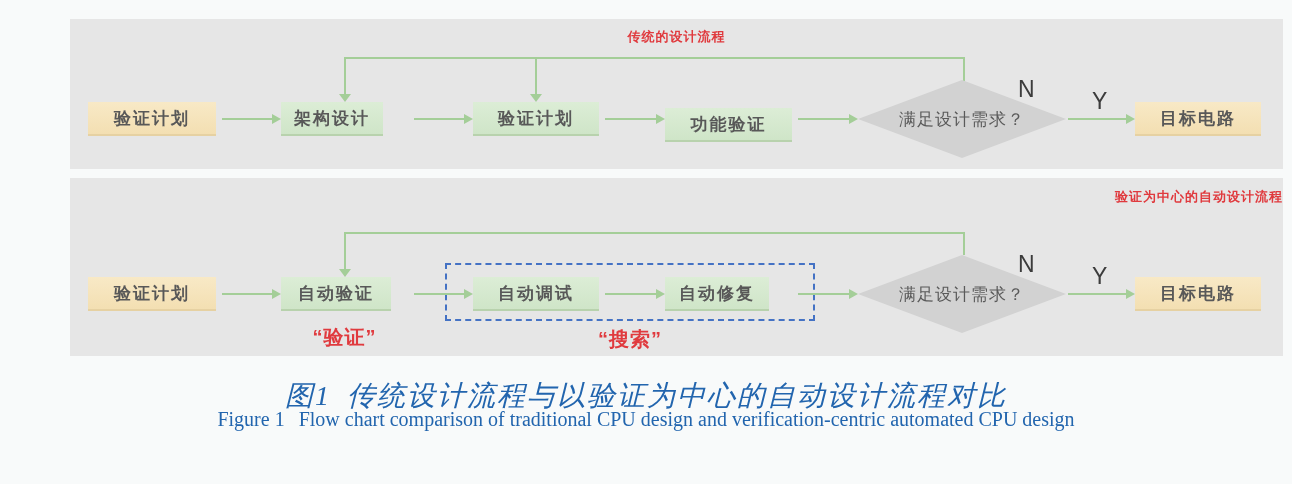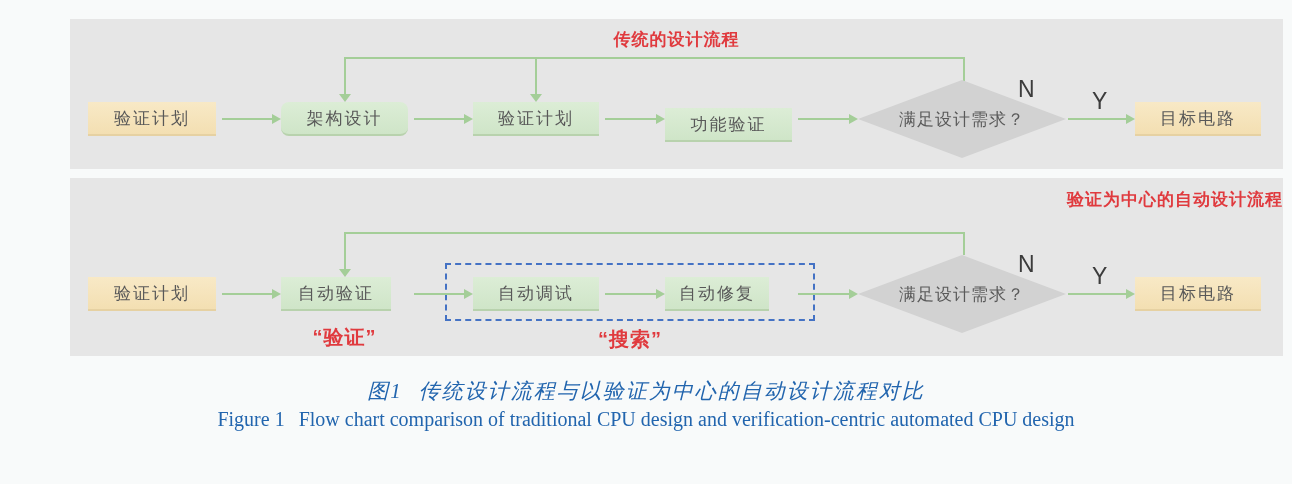--- a/index.html
+++ b/index.html
@@ -12,26 +12,26 @@
   }
   .page{position:absolute;left:0;top:0;width:1292px;height:484px;}
   .panel{
     position:absolute;left:70px;width:1213px;
     background:#e6e6e6;
   }
   .panel-top{top:19px;height:150px;}
   .panel-bottom{top:178px;height:178px;}
   .panel-title{
     position:absolute;left:0;right:0;text-align:center;
-    color:#e03a3e;font-weight:bold;font-size:17px;letter-spacing:1px;
+    color:#e03a3e;font-weight:bold;font-size:13px;letter-spacing:1px;
   }
   .node{
     position:absolute;height:34px;box-sizing:border-box;
     display:flex;align-items:center;justify-content:center;
-    font-size:17px;color:#585858;letter-spacing:2px;
+    font-size:17px;color:#585858;letter-spacing:2px;font-weight:bold;
   }
   .node-process{
     background:linear-gradient(#dcedd6,#cfe5c8);
     border-bottom:2px solid #b8d2ad;
   }
   .node-terminal{
     background:linear-gradient(#f8e9c6,#f3dfb2);
     border-bottom:2px solid #e6d1a2;
   }
   .diamond{
@@ -61,21 +61,21 @@
     position:absolute;box-sizing:border-box;
     border:2px dashed #4472c4;background:transparent;
   }
   .red-note{
     position:absolute;text-align:center;
     color:#e03a3e;font-weight:bold;font-size:20px;letter-spacing:1px;
   }
   .caption-zh{
     position:absolute;left:0;right:0;top:377px;text-align:center;
     color:#2265ae;font-family:"Liberation Serif",serif;font-style:italic;
-    font-size:21px;letter-spacing:2px;
+    font-size:28px;letter-spacing:2px;
   }
   .caption-zh .cap-label{margin-right:16px;}
   .caption-en{
     position:absolute;left:0;right:0;top:408px;text-align:center;
     color:#2265ae;font-family:"Liberation Serif",serif;
     font-size:20px;
   }
   .caption-en .cap-label{margin-right:14px;}
 </style>
 </head>
@@ -88,21 +88,21 @@
 
     <div class="hline" style="left:274px;top:38px;width:621px;"></div>
     <div class="vline" style="left:274px;top:38px;height:38px;"></div>
     <div class="head-down" style="left:269px;top:75px;"></div>
     <div class="vline" style="left:465px;top:38px;height:38px;"></div>
     <div class="head-down" style="left:460px;top:75px;"></div>
     <div class="vline" style="left:893px;top:38px;height:24px;"></div>
 
     <div class="node node-terminal" style="left:18px;top:83px;width:128px;">验证计划</div>
     <div class="arr" style="left:152px;top:99px;width:57px;"></div>
-    <div class="node node-process" style="left:211px;top:83px;width:127px;border-radius:8px;">架构设计</div>
+    <div class="node node-process" style="left:211px;top:83px;width:102px;">架构设计</div>
     <div class="arr" style="left:344px;top:99px;width:57px;"></div>
     <div class="node node-process" style="left:403px;top:83px;width:126px;">验证计划</div>
     <div class="arr" style="left:535px;top:99px;width:58px;"></div>
     <div class="node node-process" style="left:595px;top:83px;width:127px;margin-top:6px;">功能验证</div>
     <div class="arr" style="left:728px;top:99px;width:58px;"></div>
     <div class="diamond" style="left:788px;top:61px;">满足设计需求？</div>
     <div class="branch-label" style="left:948px;top:57px;">N</div>
     <div class="branch-label" style="left:1022px;top:69px;">Y</div>
     <div class="arr" style="left:998px;top:99px;width:65px;"></div>
     <div class="node node-terminal" style="left:1065px;top:83px;width:126px;">目标电路</div>

